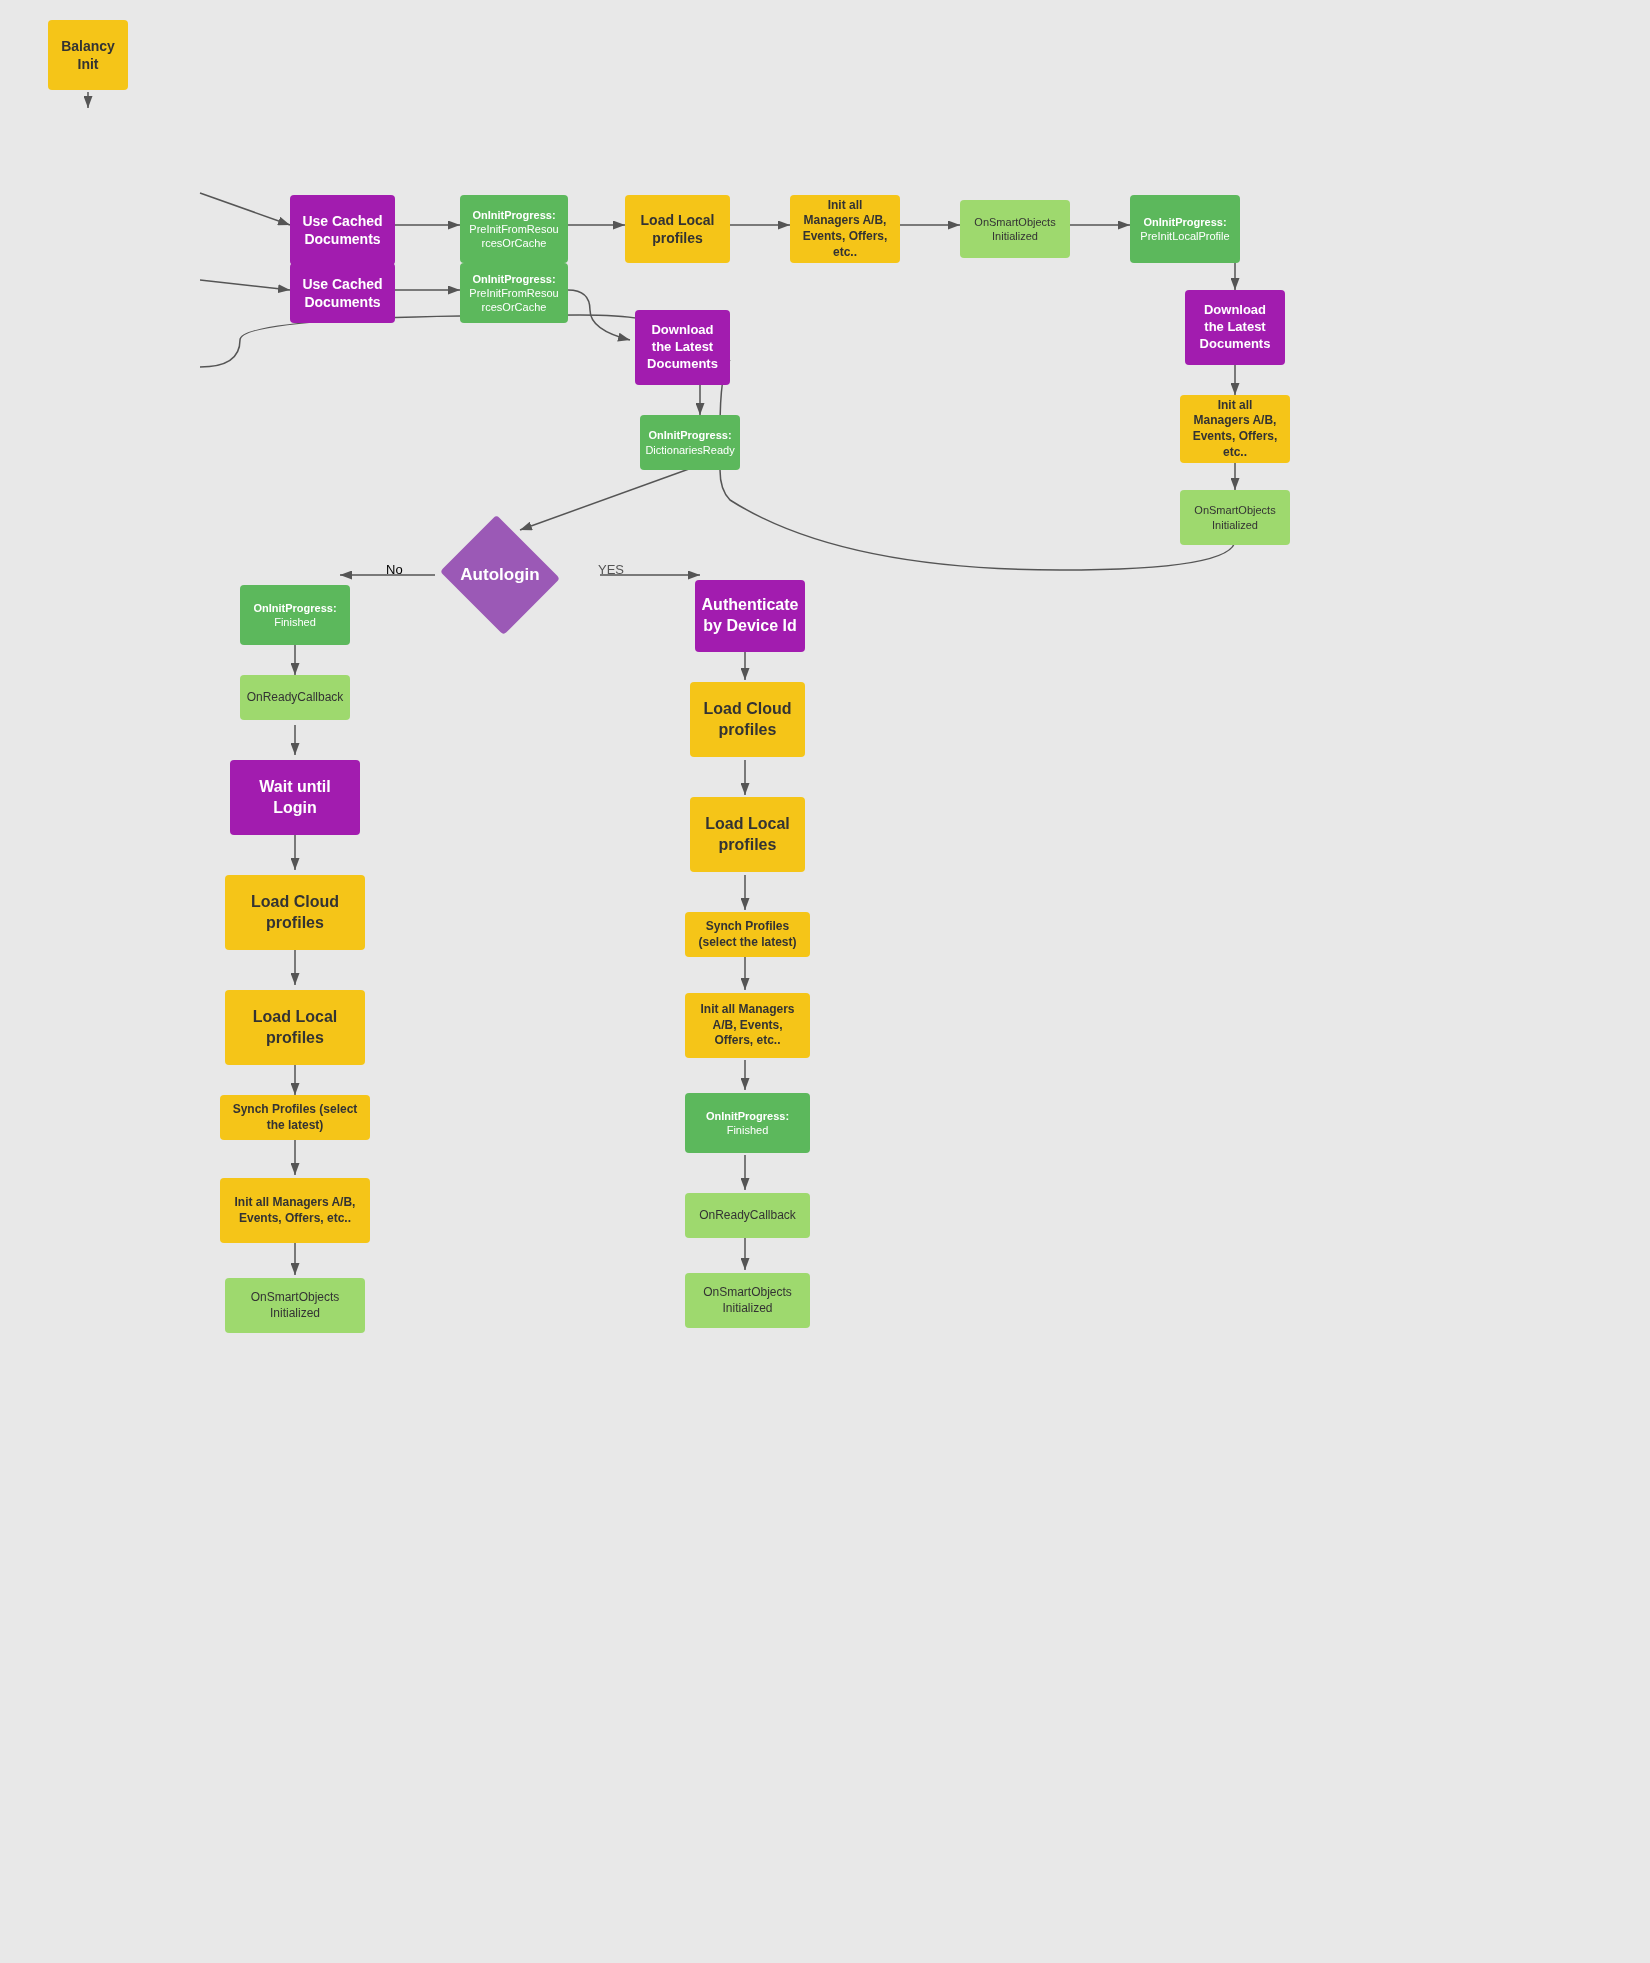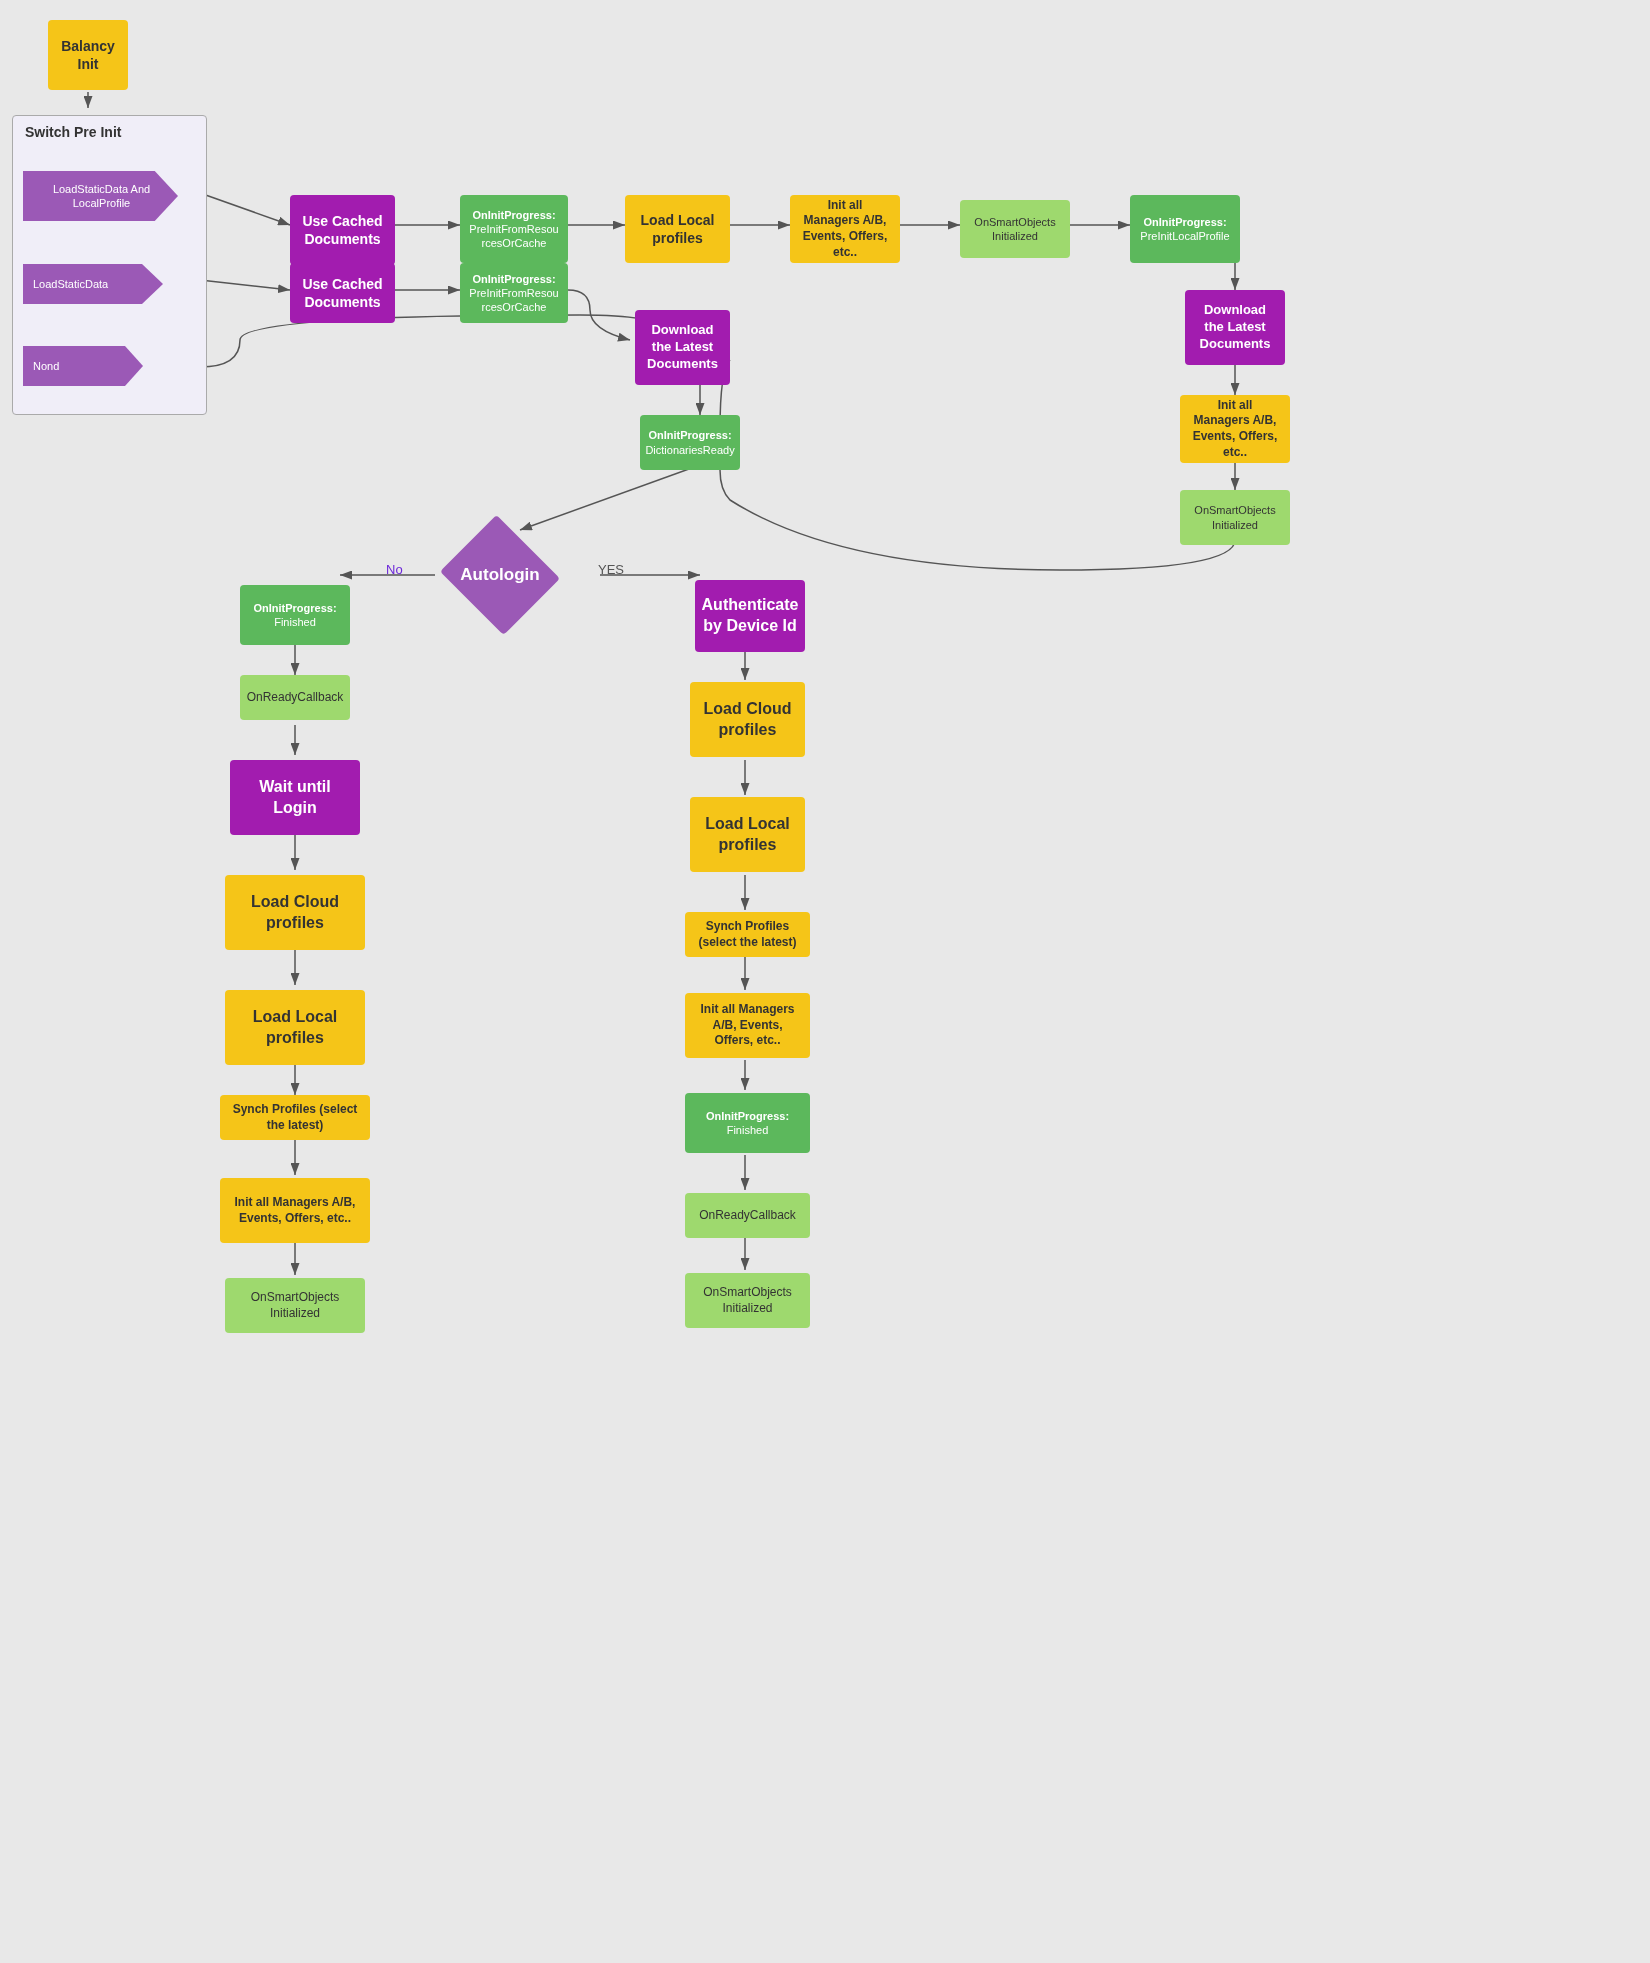--- a/index.html
+++ b/index.html
@@ -185,36 +185,20 @@
 
     <line x1="745" y1="1238" x2="745" y2="1270" class="arrow-line"></line>
 
   </svg>
 
   <div class="node node-yellow" style="left:48px; top:20px; width:80px; height:70px; font-size:14px;">
     <span>Balancy
 Init</span>
   </div>
 
-  <div class="switch-box" style="left:12px; top:115px; width:195px; height:300px;">
-    <div class="switch-label" style="top:8px; left:12px;">Switch Pre Init</div>
-
-    <div class="node node-purple-arrow" style="position:absolute; left:10px; top:55px; width:155px; height:50px; font-size:11px;">
-      <span>LoadStaticData And
-LocalProfile</span>
-    </div>
-
-    <div class="node node-purple-arrow" style="position:absolute; left:10px; top:148px; width:140px; height:40px; font-size:11px;">
-      <span>LoadStaticData</span>
-    </div>
-
-    <div class="node node-purple-arrow" style="position:absolute; left:10px; top:230px; width:120px; height:40px; font-size:11px;">
-      <span>Nond</span>
-    </div>
-  </div>
 
   <div class="node node-orange" style="left:290px; top:195px; width:105px; height:70px; font-size:14px;">
     <span>Use Cached
 Documents</span>
   </div>
 
   <div class="node node-green-bold" style="left:460px; top:195px; width:108px; height:68px; font-size:11px;">
     <span><strong>OnInitProgress:</strong><br>PreInitFromResou<br>rcesOrCache</span>
   </div>
 
@@ -274,21 +258,21 @@
 Initialized</span>
   </div>
 
   <div style="position:absolute; left:440px; top:530px; width:120px; height:90px;">
     <div style="position:absolute; left:15px; top:5px; width:90px; height:80px; background:#9b59b6; transform:rotate(45deg); border-radius:4px;"></div>
     <div style="position:absolute; left:0; top:0; width:120px; height:90px; display:flex; align-items:center; justify-content:center;">
       <span style="color:#fff; font-size:17px; font-weight:bold; z-index:2;">Autologin</span>
     </div>
   </div>
 
-  <div style="position:absolute; left:386px; top:562px; font-size:13px; color:#6d28d9;">No</div>
+  <div style="position:absolute; left:386px; top:562px; font-size:13px; color:#000000;">No</div>
 
   <div style="position:absolute; left:598px; top:562px; font-size:13px; color:#555;">YES</div>
 
   <div class="node node-green-bold" style="left:240px; top:585px; width:110px; height:60px; font-size:11px;">
     <span><strong>OnInitProgress:</strong><br>Finished</span>
   </div>
 
   <div class="node node-light-green" style="left:240px; top:675px; width:110px; height:45px; font-size:12px;">
     <span>OnReadyCallback</span>
   </div>

